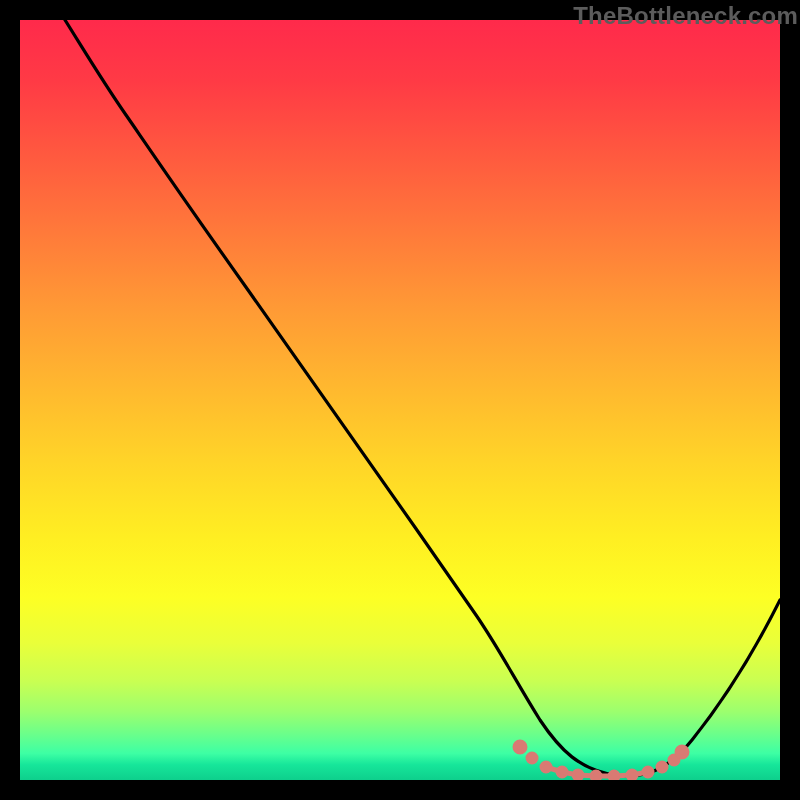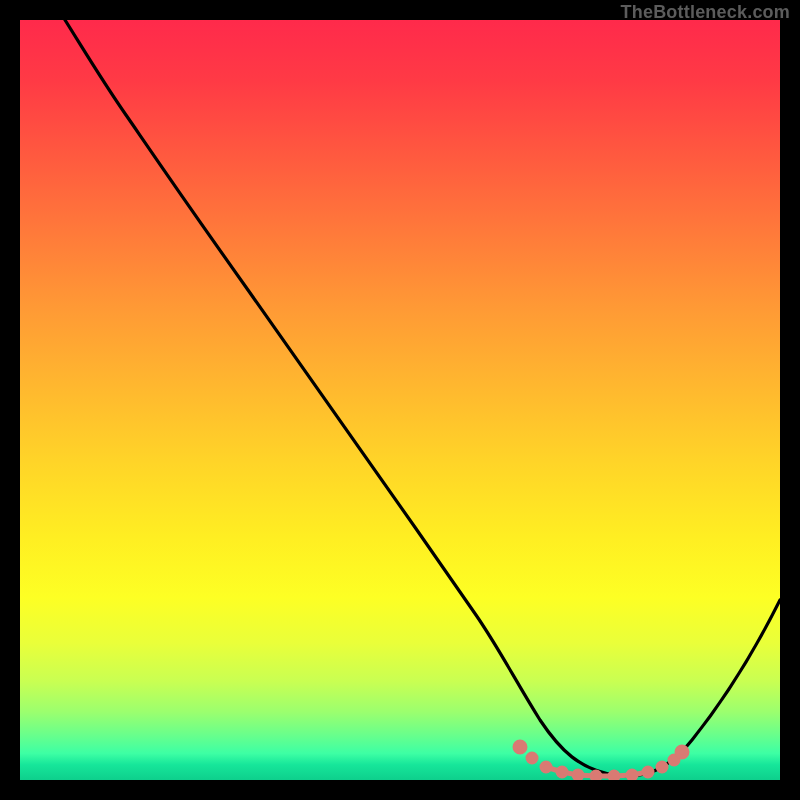--- a/index.html
+++ b/index.html
@@ -44,23 +44,23 @@
   }
   svg.curve {
     position: absolute;
     inset: 0;
     width: 100%;
     height: 100%;
   }
   .watermark {
     position: absolute;
     top: 2px;
-    right: 10px;
+    right: 2px;
     color: #5c5c5c;
-    font-size: 18px;
+    font-size: 24px;
     font-weight: 600;
     letter-spacing: 0.2px;
     user-select: none;
   }
 </style>
 </head>
 <body>
 
 <div class="plot-area">
   <div class="gradient"></div>

